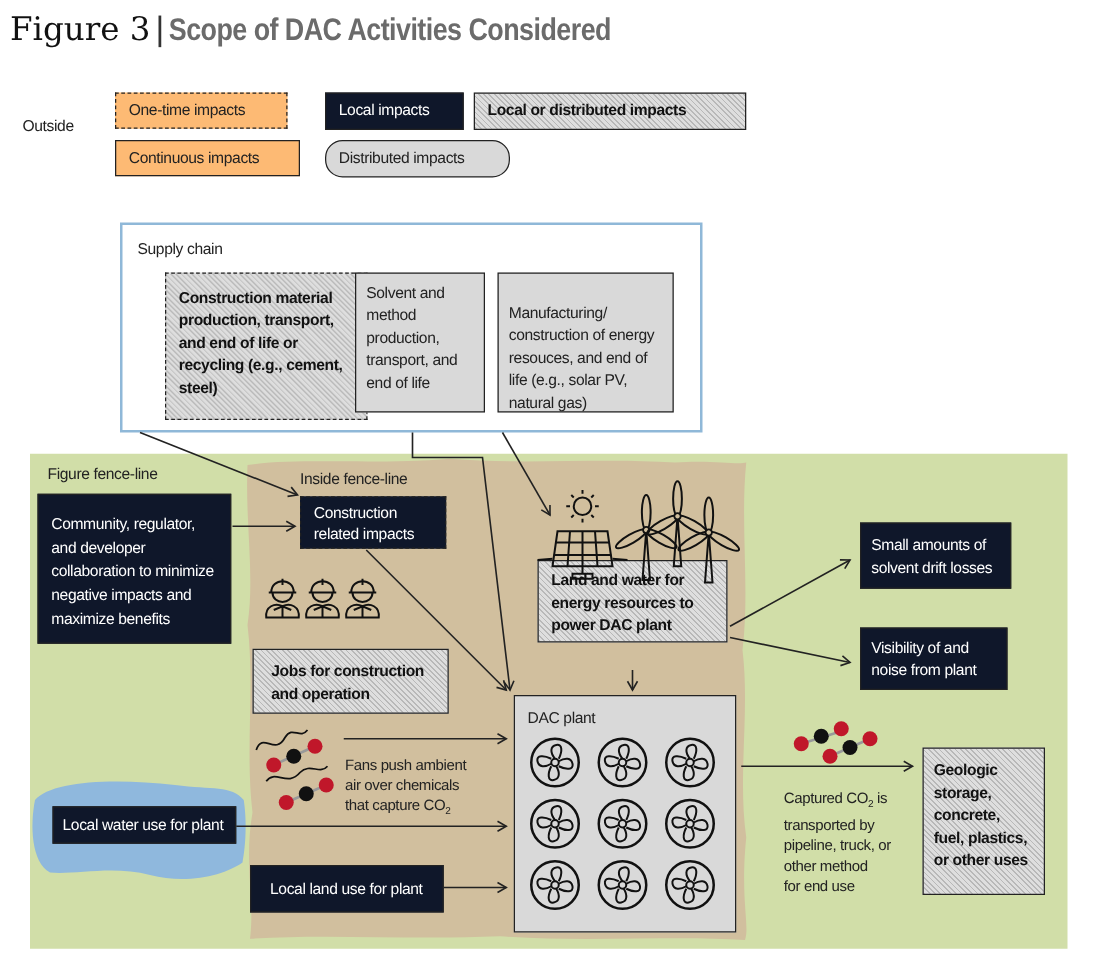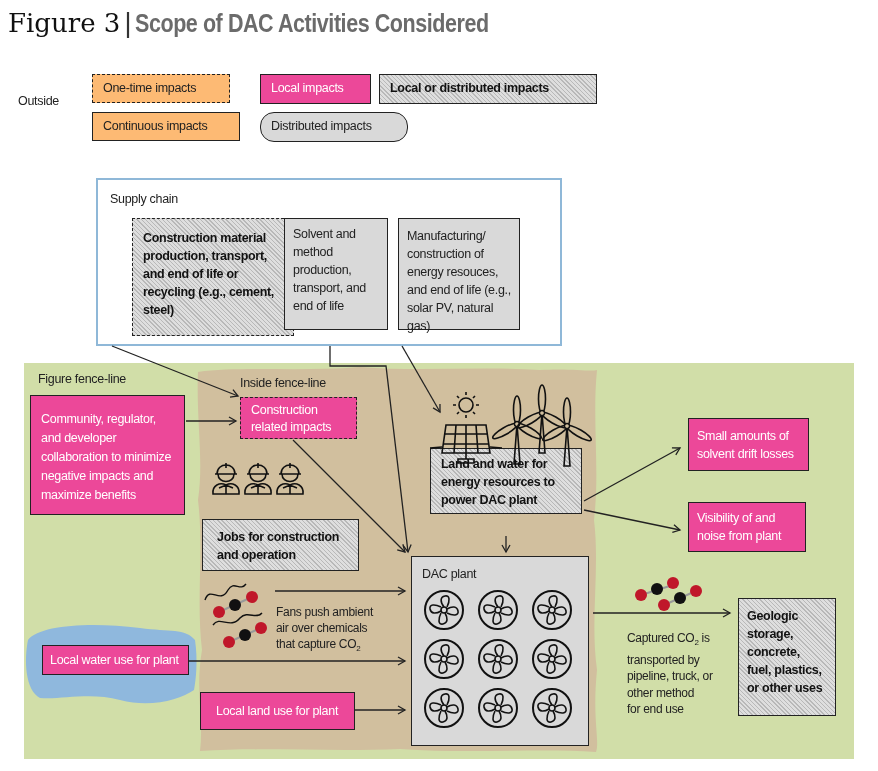--- a/index.html
+++ b/index.html
@@ -8,21 +8,21 @@
   .abs { position:absolute; }
   .title { left:8px; top:8px; font-size:27px; white-space:nowrap; }
   .title .fig { font-family:"DejaVu Serif", serif; color:#111; font-size:26px; }
   .title .sep { color:#333; font-family:"Liberation Sans", sans-serif; margin:0 4px; }
   .title .name { font-family:"Liberation Sans Narrow","Liberation Sans", sans-serif; font-weight:bold; color:#6b6b6b; font-size:25px; letter-spacing:-0.5px; transform:scaleX(0.86); display:inline-block; transform-origin:left center; }
 
   .txt { font-family:"Liberation Sans", sans-serif; font-size:12.5px; line-height:18px; letter-spacing:-0.3px; }
   .box { position:absolute; box-sizing:border-box; padding:4px 10px; font-size:12.5px; line-height:18px; letter-spacing:-0.3px; }
   .solid { border:1.5px solid #222; }
   .dashed { border:1.5px dashed #222; }
-  .dark { background:#ec4899; color:#fff; }
+  .dark { background:#0f172a; color:#fff; }
   .light { background:#d9d9d9; color:#222; }
   .white { background:#fdba74; color:#222; }
   .hatch { background-color:#dedede;
            background-image:repeating-linear-gradient(45deg, #b8b8b8 0 1px, transparent 1px 3px);
            color:#111; font-weight:bold; }
 
   #supply { left:96px; top:178px; width:466px; height:168px; border:2px solid #8fb8d8; box-sizing:border-box; background:#fff; }
   #green { left:24px; top:363px; width:830px; height:396px; background:#d1dea8; }
   svg.layer { position:absolute; left:0; top:0; }
 </style>
@@ -37,21 +37,21 @@
 <div class="box dashed white" style="left:92px;top:74px;width:138px;height:29px;"><span>One-time impacts</span></div>
 <div class="box solid white" style="left:92px;top:112px;width:148px;height:29px;"><span>Continuous impacts</span></div>
 <div class="box solid dark" style="left:260px;top:74px;width:111px;height:30px;"><span>Local impacts</span></div>
 <div class="box solid light" style="left:260px;top:112px;width:148px;height:30px;border-radius:14px;"><span>Distributed impacts</span></div>
 <div class="box solid hatch" style="left:379px;top:74px;width:218px;height:30px;font-weight:bold;"><span>Local or distributed impacts</span></div>
 
 <div id="supply" class="abs"></div>
 <div class="abs txt" style="left:110px;top:190px;">Supply chain</div>
 <div class="box dashed hatch" style="left:112px;top:218px;width:162px;height:118px;padding:10px 10px;margin-left:20px;"><span>Construction material production, transport, and end of life or recycling (e.g., cement, steel)</span></div>
 <div class="box solid light" style="left:284px;top:218px;width:104px;height:112px;padding:6px 8px;"><span>Solvent and method production, transport, and end of life</span></div>
-<div class="box solid light" style="left:398px;top:218px;width:122px;height:112px;padding:8px 8px;"><span>Manufacturing/ construction of energy resouces, and end of life (e.g., solar PV, natural gas)</span></div>
+<div class="box solid light" style="left:398px;top:218px;width:141px;height:112px;padding:22px 8px;"><span>Manufacturing/ construction of energy resouces, and end of life (e.g., solar PV, natural gas)</span></div>
 
 <div id="green" class="abs"></div>
 
 <svg class="layer" width="878" height="771">
   <path d="M198,372 C240,366 300,372 360,367 C420,372 480,366 540,370 C570,368 590,372 597,370 C592,420 600,470 594,520 C600,570 590,620 597,670 C592,720 600,740 596,752 C540,748 470,754 400,749 C330,752 260,747 200,751 C204,720 195,690 202,650 C196,600 204,550 198,500 C204,460 196,420 198,372 Z" fill="#d1bf9e"></path>
   <path d="M28,640 C40,625 90,622 140,628 C170,632 185,628 195,640 C198,660 196,680 194,690 C180,700 150,708 120,700 C90,692 60,700 40,698 C25,690 24,660 28,640 Z" fill="#8fb8dd"></path>
 </svg>
 
 <div class="abs txt" style="left:38px;top:370px;">Figure fence-line</div>
 <div class="abs txt" style="left:240px;top:374px;">Inside fence-line</div>

